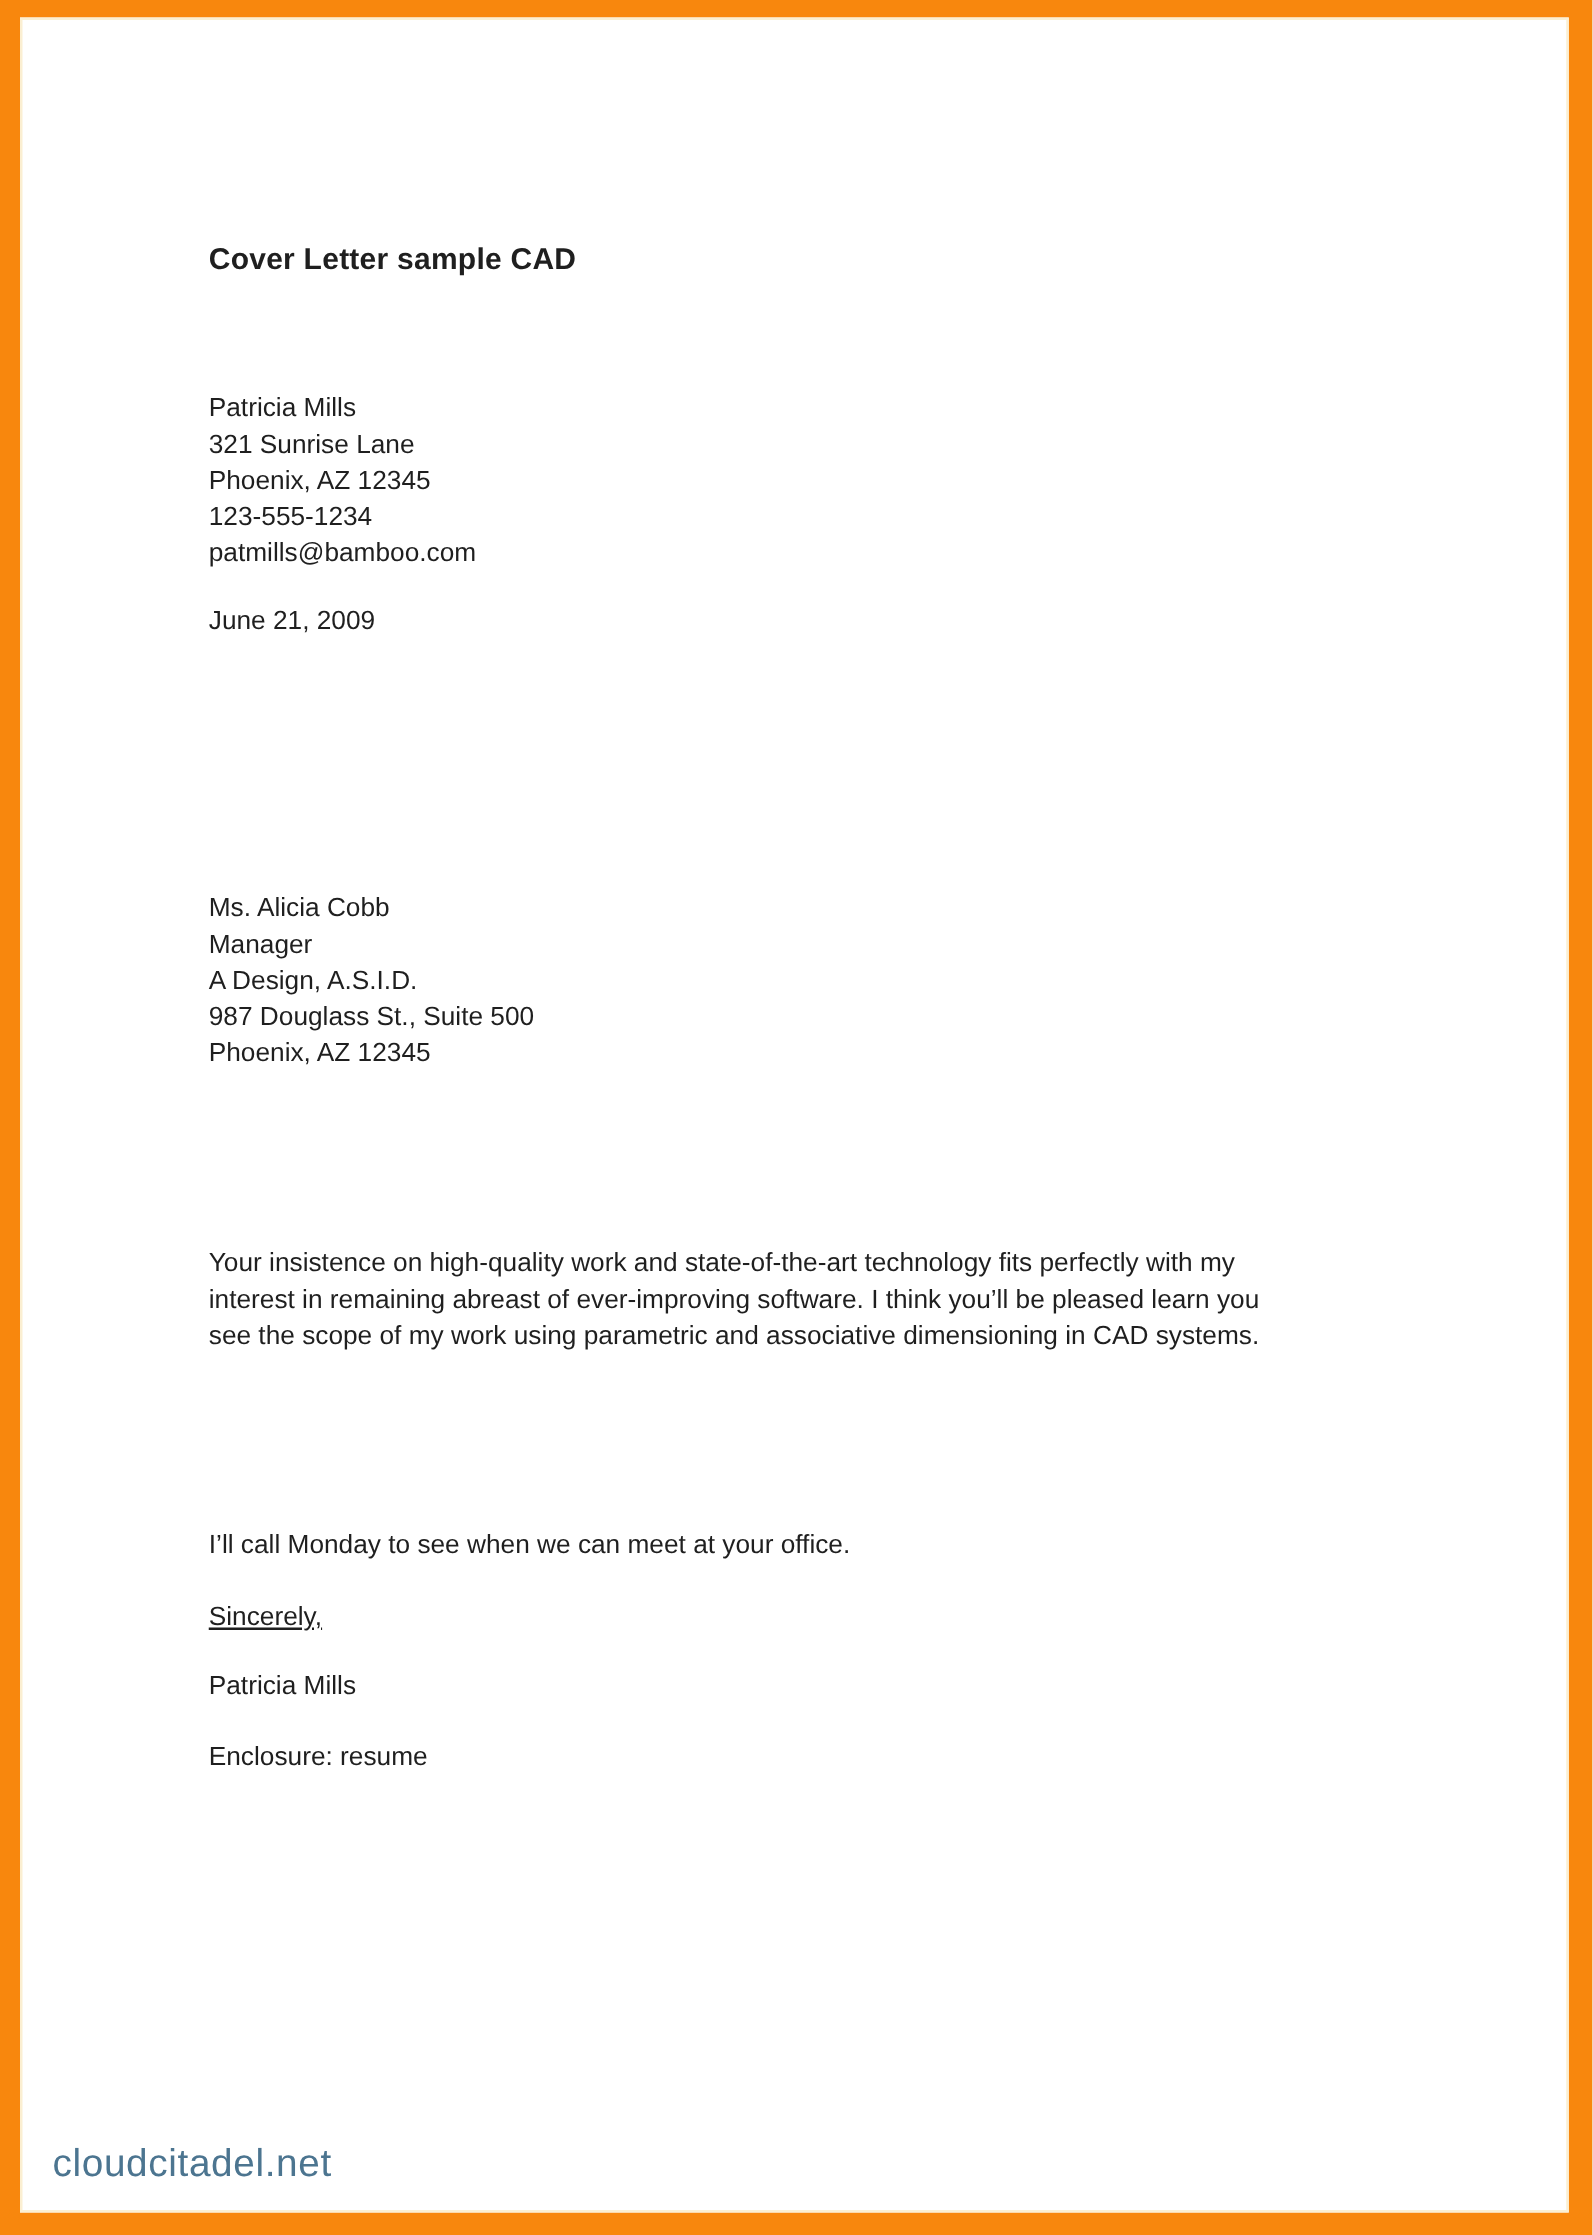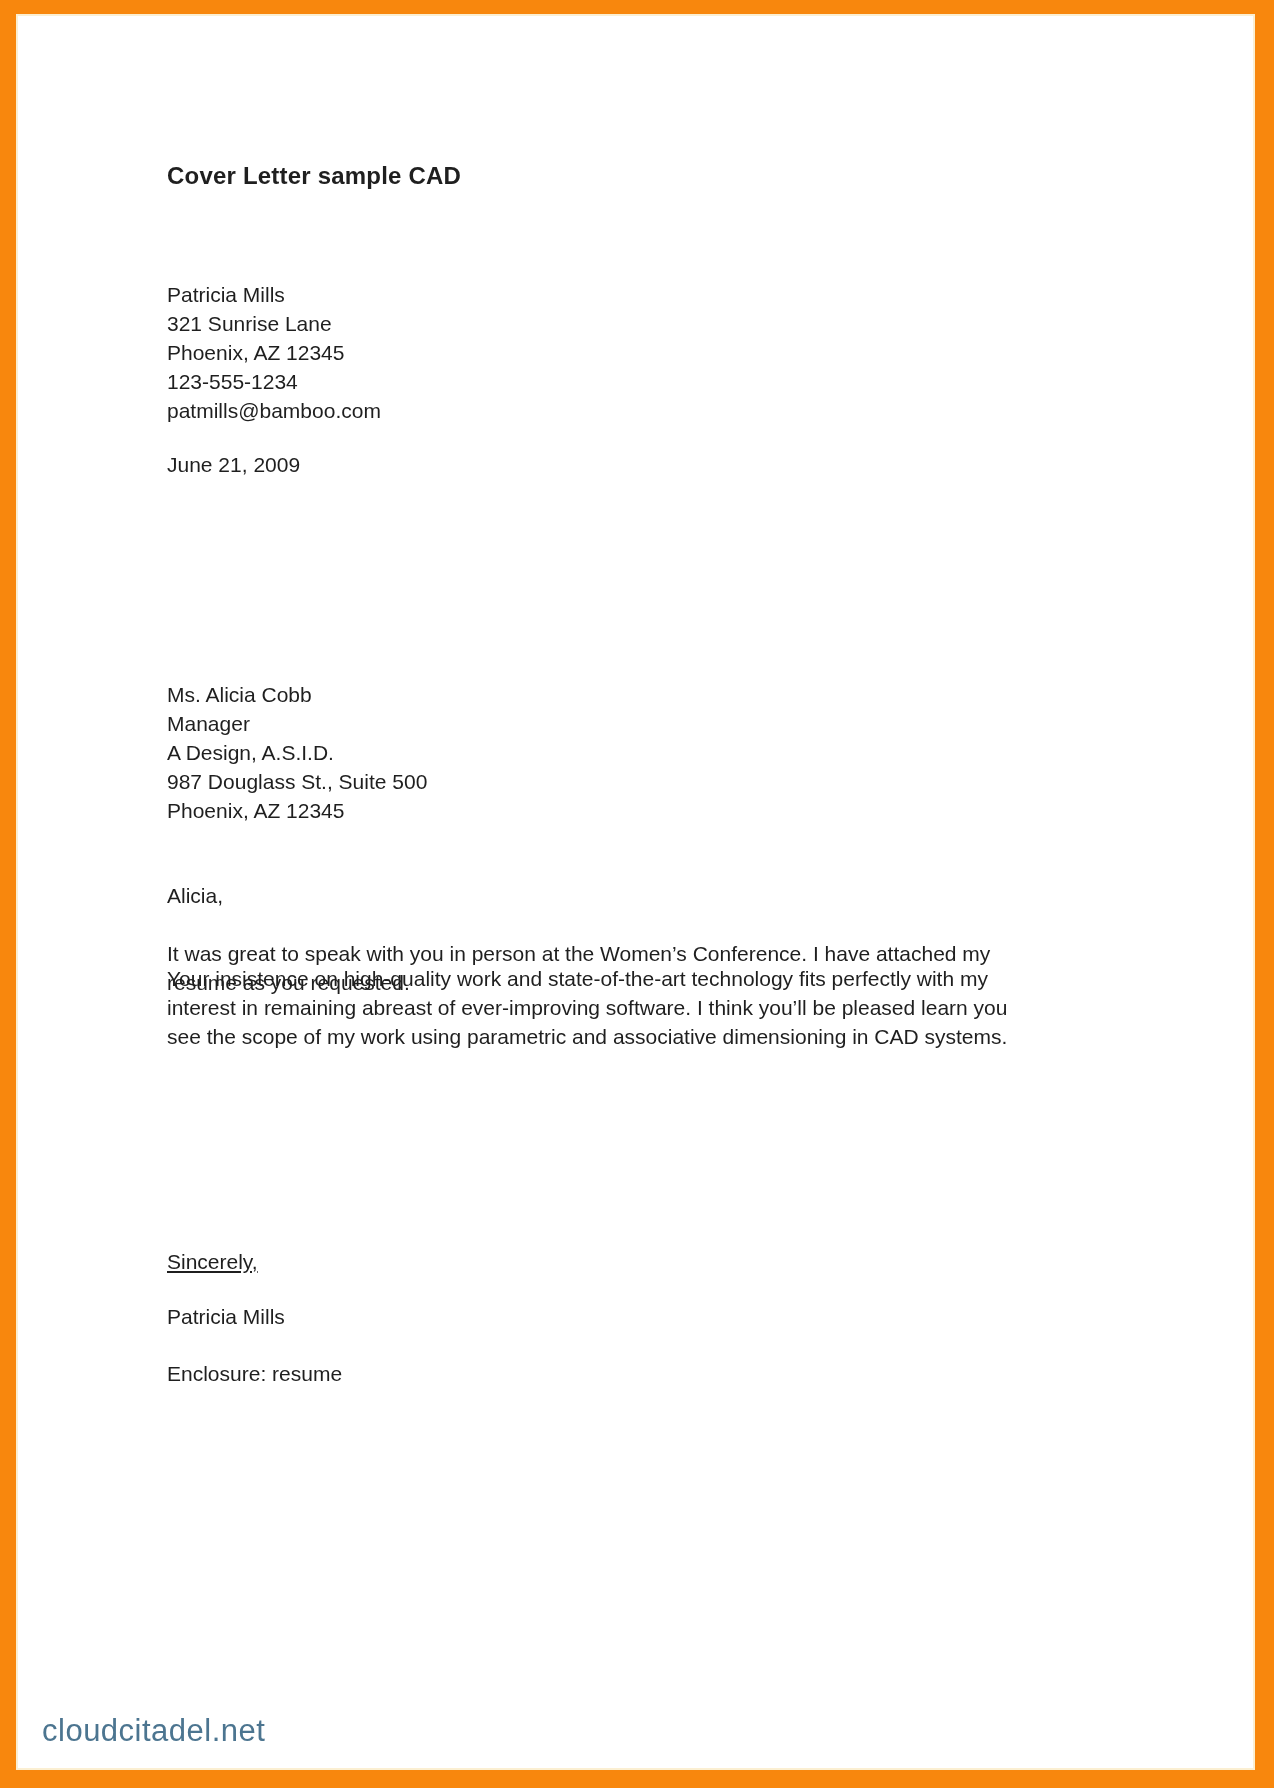--- a/index.html
+++ b/index.html
@@ -27,20 +27,21 @@
     font-family: "Liberation Sans", "DejaVu Sans", sans-serif;
     color: #1F1F1F;
   }
   .txt {
     position: absolute;
     left: 149px;
     font-size: 21px;
     line-height: 29px;
     white-space: pre-line;
     color: #1F1F1F;
+    margin-top: 32px;
   }
   .letter-title {
     top: 146px;
     font-size: 24px;
     font-weight: bold;
     line-height: 28px;
     letter-spacing: 0.2px;
   }
   .sender-address   { top: 264px; }
   .date-line        { top: 434px; text-align: right; }
@@ -78,31 +79,27 @@
 patmills@bamboo.com</div>
 
     <div class="txt date-line">June 21, 2009</div>
 
     <div class="txt recipient-address">Ms. Alicia Cobb
 Manager
 A Design, A.S.I.D.
 987 Douglass St., Suite 500
 Phoenix, AZ 12345</div>
 
-    <div class="txt opening-block">
-      <div>Alicia,</div>
-      <div>It was great to speak with you in person at the Women’s Conference. I have attached my
-resume as you requested.</div>
-    </div>
 
     <div class="txt para-2">Your insistence on high-quality work and state-of-the-art technology fits perfectly with my
 interest in remaining abreast of ever-improving software. I think you’ll be pleased learn you
 see the scope of my work using parametric and associative dimensioning in CAD systems.</div>
 
 
+    <div class="txt para-4">I’ll call Monday to see when we can meet at your office.</div>
 
     <div class="txt closing">Sincerely,</div>
 
     <div class="txt signature-name">Patricia Mills</div>
 
     <div class="txt enclosure-note">Enclosure: resume</div>
 
     <div class="watermark">cloudcitadel.net</div>
 
   </div>

